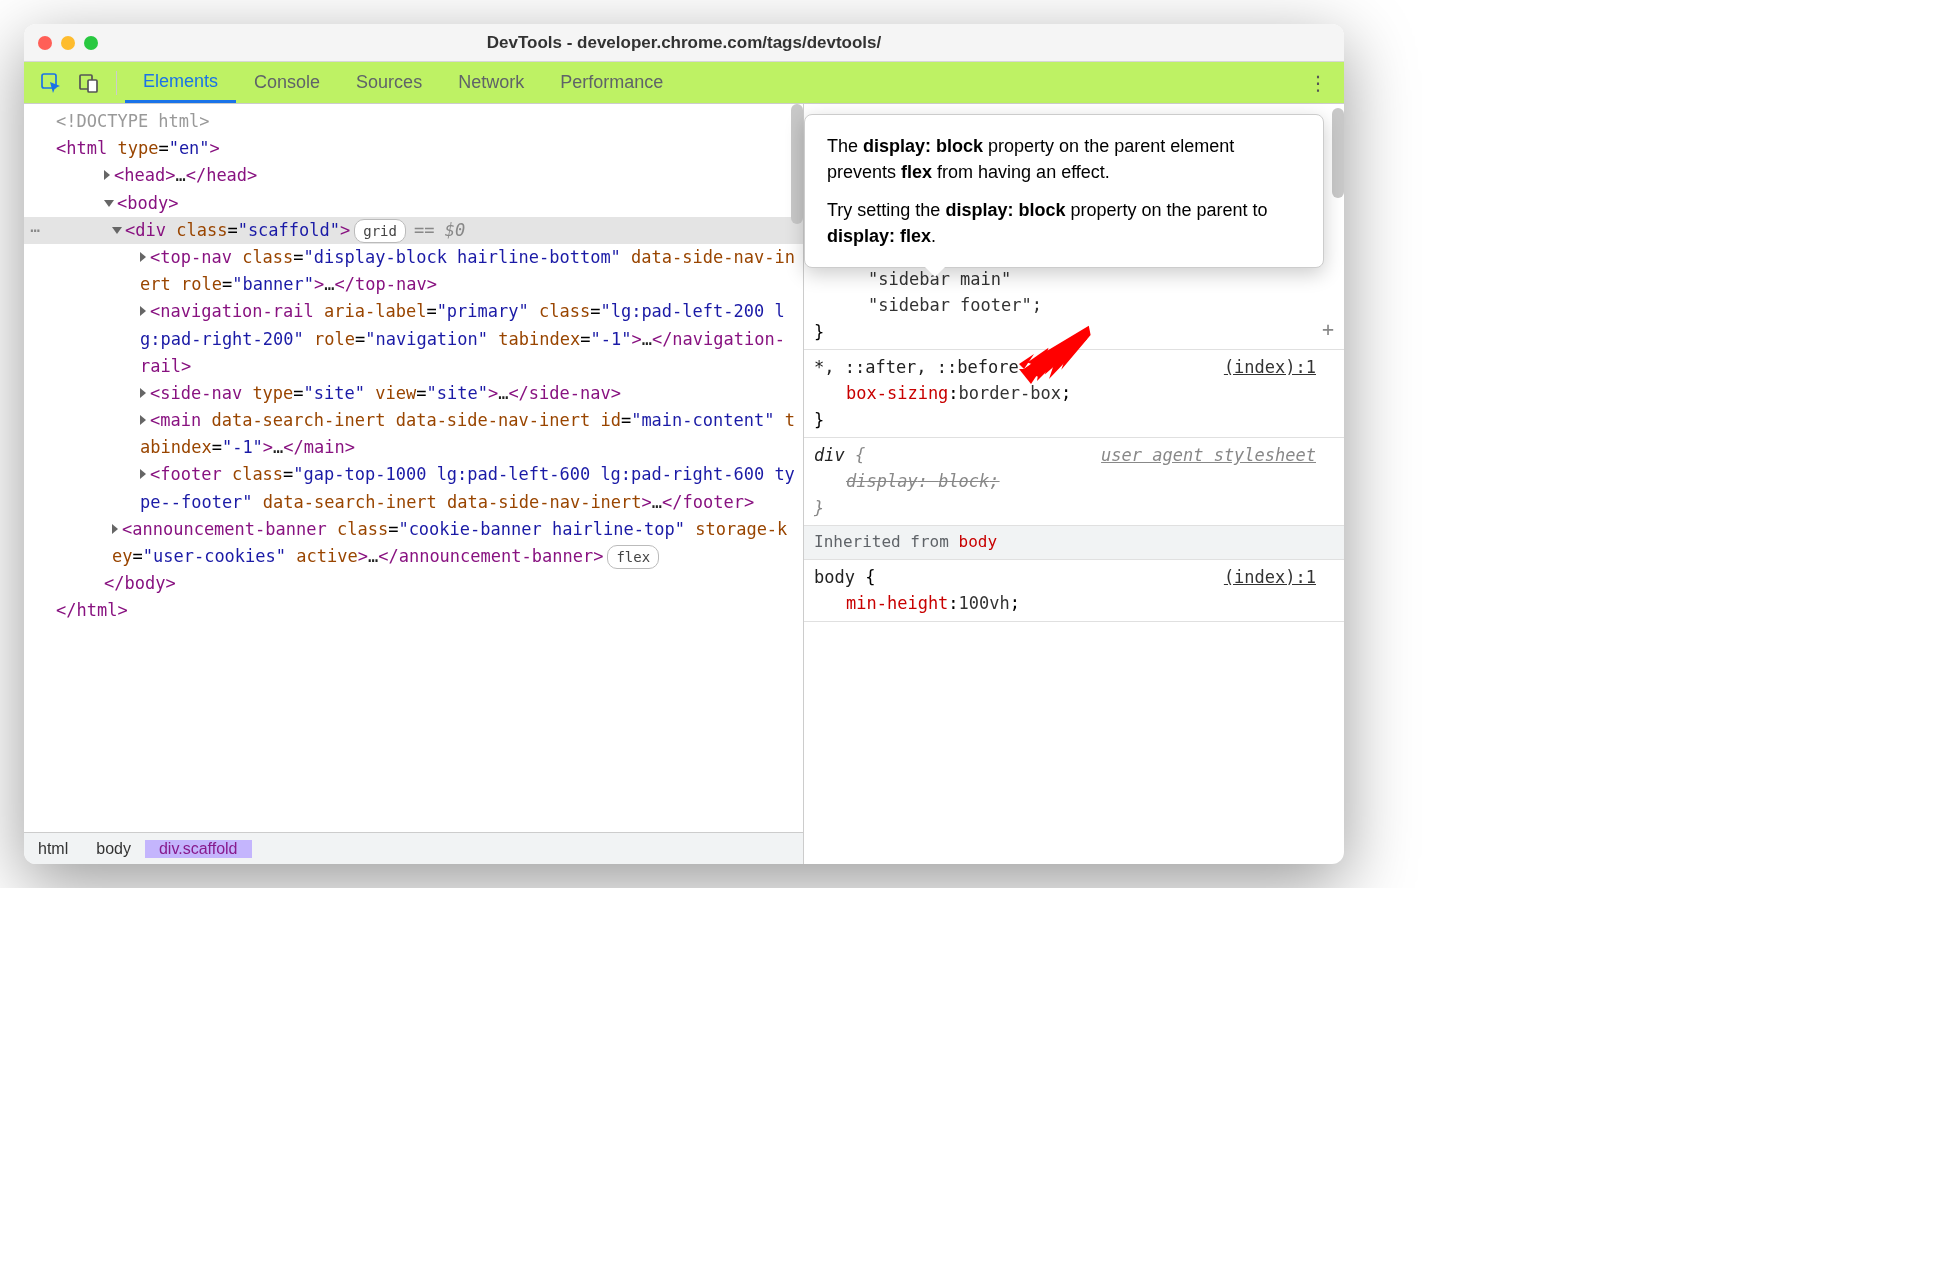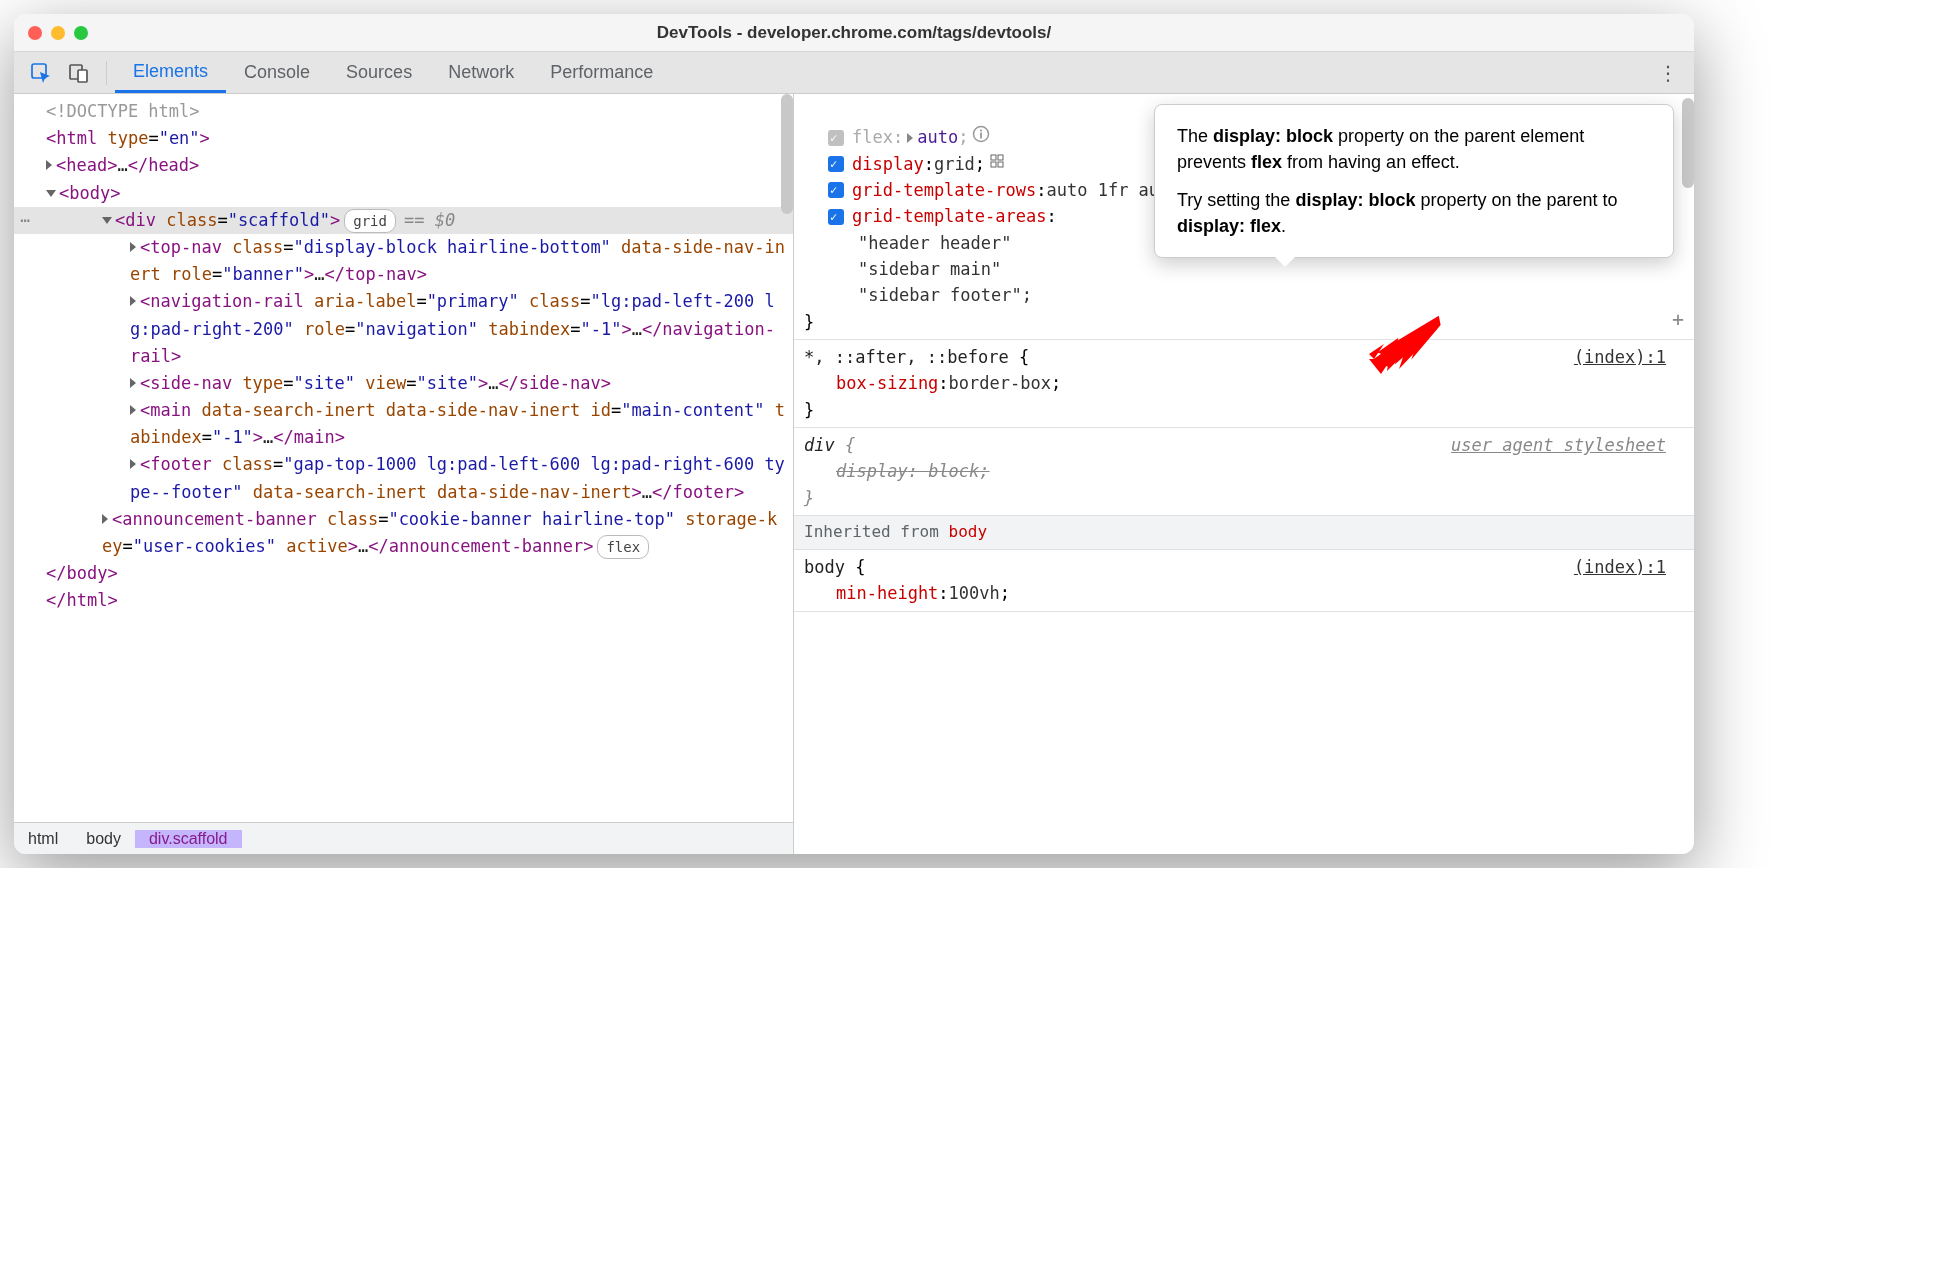--- a/index.html
+++ b/index.html
@@ -1,38 +1,38 @@
 <!DOCTYPE html>
 <html><head>
 <meta charset="utf-8">
 <style>
 * { box-sizing: border-box; margin: 0; padding: 0; }
 body { font-family: -apple-system, BlinkMacSystemFont, "Segoe UI", sans-serif; background: #fff; font-size: 17px; }
-.window { width: 1680px; height: 840px; margin: 14px; background: #fff; border-radius: 12px; box-shadow: 0 20px 70px rgba(0,0,0,0.4); position: relative; overflow: hidden; }
+.window { width: 1320px; height: 840px; margin: 24px; background: #fff; border-radius: 12px; box-shadow: 0 20px 70px rgba(0,0,0,0.4); position: relative; overflow: hidden; }
 .titlebar { height: 38px; background: #f5f5f5; border-bottom: 1px solid #d7d7d7; display: flex; align-items: center; padding: 0 14px; position: relative; }
 .traffic { display: flex; gap: 9px; }
 .dot { width: 14px; height: 14px; border-radius: 50%; }
 .dot.red { background: #ff5f57; }
 .dot.yellow { background: #febc2e; }
 .dot.green { background: #28c840; }
 .title { position: absolute; left: 0; right: 0; text-align: center; font-size: 17px; font-weight: 600; color: #333; pointer-events: none; }
-.toolbar { height: 42px; background: #e5e5e5; border-bottom: 1px solid #ccc; display: flex; align-items: center; padding: 0 8px; }
+.toolbar { height: 42px; background: #bef264; border-bottom: 1px solid #ccc; display: flex; align-items: center; padding: 0 8px; }
 .toolbar svg { display: block; }
 .tool-icon { padding: 6px 8px; cursor: pointer; }
 .divider { width: 1px; height: 24px; background: #ccc; margin: 0 8px; }
 .tabs { display: flex; align-items: center; height: 100%; }
 .tab { padding: 0 18px; height: 100%; display: flex; align-items: center; color: #5f6368; cursor: pointer; font-size: 18px; }
 .tab.active { color: #1a73e8; border-bottom: 3px solid #1a73e8; font-weight: 500; }
 .toolbar-right { margin-left: auto; display: flex; align-items: center; gap: 8px; }
 .main { display: flex; height: calc(100% - 80px); }
 .dom-panel { width: 780px; border-right: 1px solid #ccc; display: flex; flex-direction: column; overflow: hidden; }
 .dom-tree { flex: 1; overflow: auto; font-family: Menlo, Monaco, monospace; font-size: 17px; line-height: 1.6; padding: 4px 0; position: relative; }
 .dom-line { white-space: pre-wrap; word-break: break-all; padding: 0 8px; }
 .indent-1 { padding-left: 32px; }
-.indent-2 { padding-left: 32px; }
+.indent-2 { padding-left: 80px; }
 .indent-3 { padding-left: 88px; }
 .indent-4 { padding-left: 116px; }
 .triangle { display: inline-block; width: 0; height: 0; border-left: 6px solid #666; border-top: 5px solid transparent; border-bottom: 5px solid transparent; margin-right: 4px; vertical-align: 1px; }
 .triangle.open { border-left: 5px solid transparent; border-right: 5px solid transparent; border-top: 7px solid #666; border-bottom: none; margin-right: 3px; vertical-align: 2px;}
 .tag { color: #881280; }
 .attr-name { color: #994500; }
 .attr-val { color: #1a1aa6; }
 .doctype { color: #999; }
 .black { color: #222; }
 .selected-line { background: #e4e4e4; }

